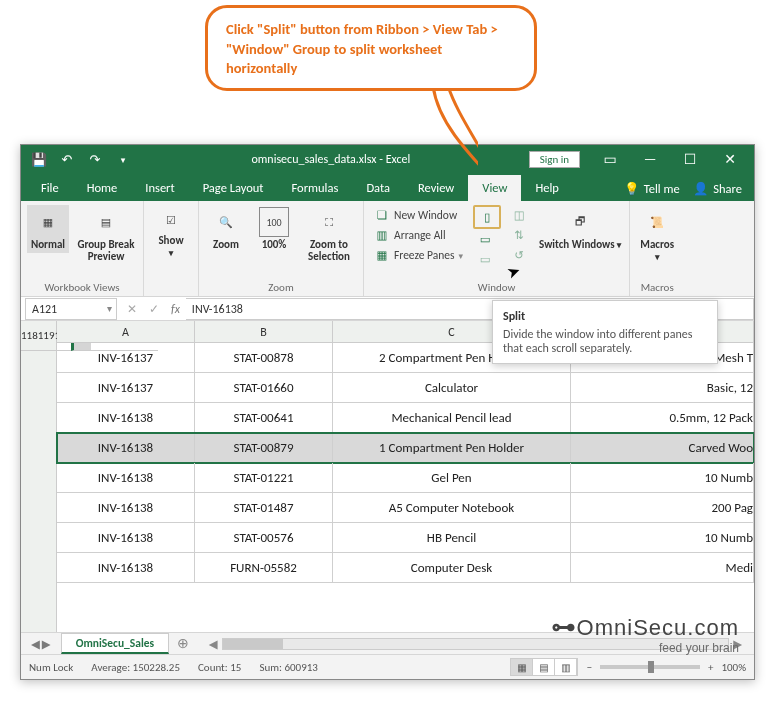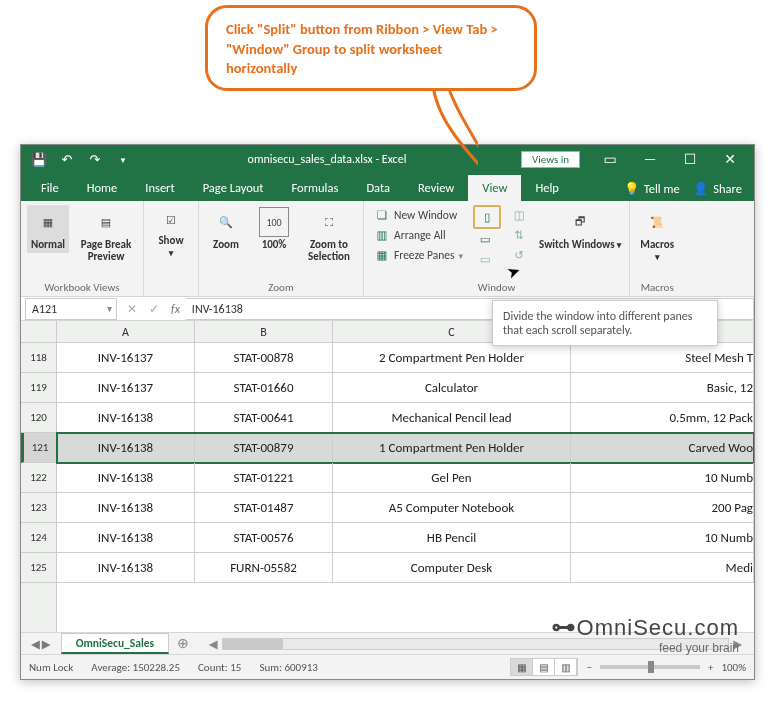--- a/index.html
+++ b/index.html
@@ -99,21 +99,21 @@
     height:24px; background:#fff; border-bottom:1px solid #d6d6d6;
     display:flex; align-items:center; font-size:12px; color:#333;
   }
   .namebox { width:92px; height:22px; border:1px solid #ccc; margin:0 4px; padding-left:6px; display:flex; align-items:center; justify-content:space-between; background:#fff; }
   .namebox .dd { color:#888; padding-right:4px; font-size:10px; }
   .fbbtn { width:22px; text-align:center; color:#a8a8a8; }
   .fxlabel { font-style:italic; color:#7a7a7a; padding:0 6px; }
   .formula-input { flex:1; padding-left:6px; height:22px; border:1px solid #ccc; border-left:none; display:flex; align-items:center; background:#fff; }
   
   .sheet { flex:1; display:flex; overflow:hidden; background:#fff; position:relative; }
-  .rowheaders { width:36px; background:#eef1ee; border-right:1px solid #ccc; display:flex; flex-direction:column; }
+  .rowheaders { width:36px; background:#eef1ee; border-right:1px solid #ccc; display:flex; flex-direction:row; }
   .cornercell { height:22px; background:#eef1ee; border-bottom:1px solid #ccc; }
   .rowhdr { height:30px; border-bottom:1px solid #ccc; display:flex; align-items:center; justify-content:center; font-size:11px; color:#333; }
   .rowhdr.sel { background:#d5d5d5; border-left:3px solid #217346; }
   .gridarea { flex:1; display:flex; flex-direction:column; }
   .colheaders { height:22px; display:flex; background:#eef1ee; border-bottom:1px solid #ccc; }
   .colhdr { border-right:1px solid #ccc; display:flex; align-items:center; justify-content:center; font-size:12px; color:#333; }
   .colA { width:138px; } .colB { width:138px; } .colC { width:238px; } .colD { flex:1; }
   .gridbody { flex:1; display:flex; flex-direction:column; position:relative; }
   .row { height:30px; display:flex; border-bottom:1px solid #cfcfcf; font-size:13px; color:#222; }
   .cell { border-right:1px solid #cfcfcf; display:flex; align-items:center; justify-content:center; padding:0 6px; overflow:hidden; white-space:nowrap; }
@@ -182,21 +182,21 @@
 
   <div class="titlebar">
     <div class="tb-left">
       <div class="qa-btn">💾</div>
       <div class="qa-btn">↶</div>
       <div class="qa-btn">↷</div>
       <div class="qa-btn" style="font-size:9px;">▾</div>
     </div>
     <div class="title">omnisecu_sales_data.xlsx  -  Excel</div>
     <div class="tb-right">
-      <div class="signin">Views in</div>
+      <div class="signin">Sign in</div>
       <div class="winbtn">▭</div>
       <div class="winbtn">—</div>
       <div class="winbtn">☐</div>
       <div class="winbtn">✕</div>
     </div>
   </div>
 
   <div class="menubar">
     <div class="tab">File</div>
     <div class="tab">Home</div>
@@ -223,21 +223,21 @@
   <div class="ribbon">
 
     <div class="rgroup">
       <div class="grow">
         <div class="rbtn normal-sel">
           <div class="ic big">▦</div>
           <div class="lbl">Normal</div>
         </div>
         <div class="rbtn">
           <div class="ic big">▤</div>
-          <div class="lbl" style="max-width:58px;">Page Break Preview</div>
+          <div class="lbl" style="max-width:58px;">Group Break Preview</div>
         </div>
       </div>
       <div class="glabel">Workbook Views</div>
     </div>
 
     <div class="rgroup" style="min-width:50px;">
       <div class="grow">
         <div class="rbtn">
           <div class="ic">☑</div>
           <div class="lbl"><span>Show</span><br><span style="font-size:9px;">▾</span></div>
@@ -439,20 +439,21 @@
           <div class="zthumb"></div>
         </div>
       <span>+</span>
       <span>100%</span>
     </div>
   </div>
 
 </div>
 
 <div class="tooltipbox">
+  <div class="tt-title">Split</div>
   <div>Divide the window into different panes that each scroll separately.</div>
 </div>
 
 <div class="cursor-arrow">➤</div>
 
 <div class="watermark">
   <div class="wm-main"><span class="o1">⊶</span><span>OmniSecu.com</span></div>
   <div class="wm-sub">feed your brain</div>
 </div>
 

